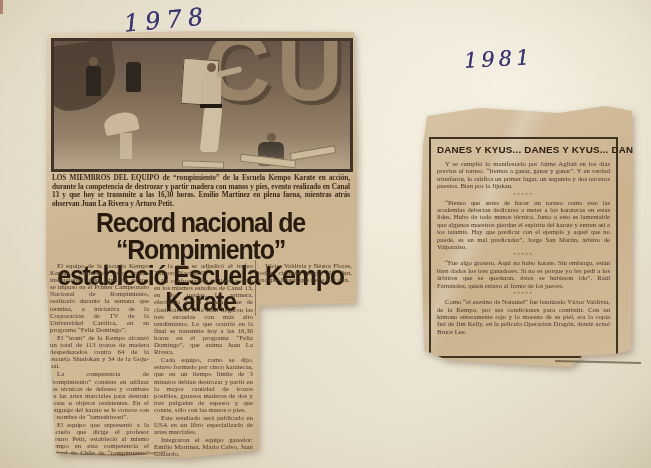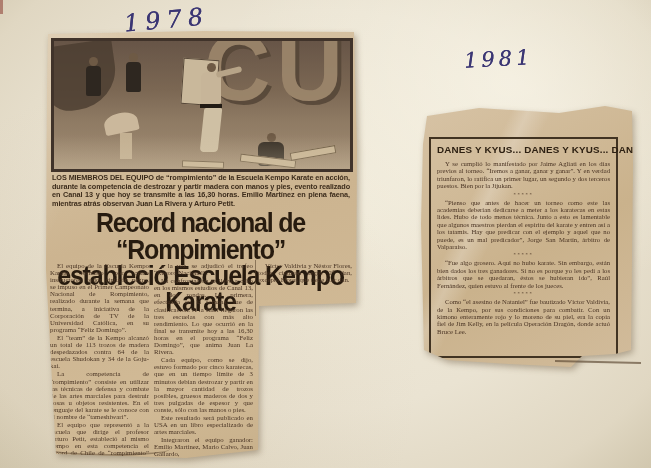--- a/index.html
+++ b/index.html
@@ -70,21 +70,21 @@
   .kneel .t2{width:26px;height:24px;background:#352d24;border-radius:6px 6px 4px 4px;margin:0 auto;}
   .board{position:absolute;background:#c8b595;border:1px solid #6b5942;}
   .b1{left:186px;top:116px;width:54px;height:6px;transform:rotate(7deg);}
   .b2{left:236px;top:108px;width:44px;height:6px;transform:rotate(-10deg);}
   .b3{left:128px;top:120px;width:40px;height:5px;transform:rotate(2deg);}
   .floor-sheen{position:absolute;left:0;bottom:0;width:100%;height:34px;background:linear-gradient(180deg,rgba(220,205,175,0) 0%,rgba(220,205,175,.35) 100%);}
 
   
   .caption{
     position:absolute;left:8px;top:144px;width:298px;
-    font-family:Liberation Sans, sans-serif;font-weight:700;
+    font-family:Liberation Serif, serif;font-weight:700;
     font-size:7.3px;line-height:8.7px;letter-spacing:-.1px;
     color:#3c2c1c;text-align:justify;
   }
   .headline{
     position:absolute;left:0;top:179px;width:313px;text-align:center;
     font-family:"Liberation Sans",sans-serif;font-weight:800;
     font-size:25px;line-height:24px;letter-spacing:-1.2px;color:#271b0f;
     transform:scaleY(1.1);transform-origin:top center;
   }
   .col{position:absolute;top:232px;font-size:6.8px;line-height:7.1px;color:#4a3525;text-align:justify;font-family:"Liberation Serif",serif;}

